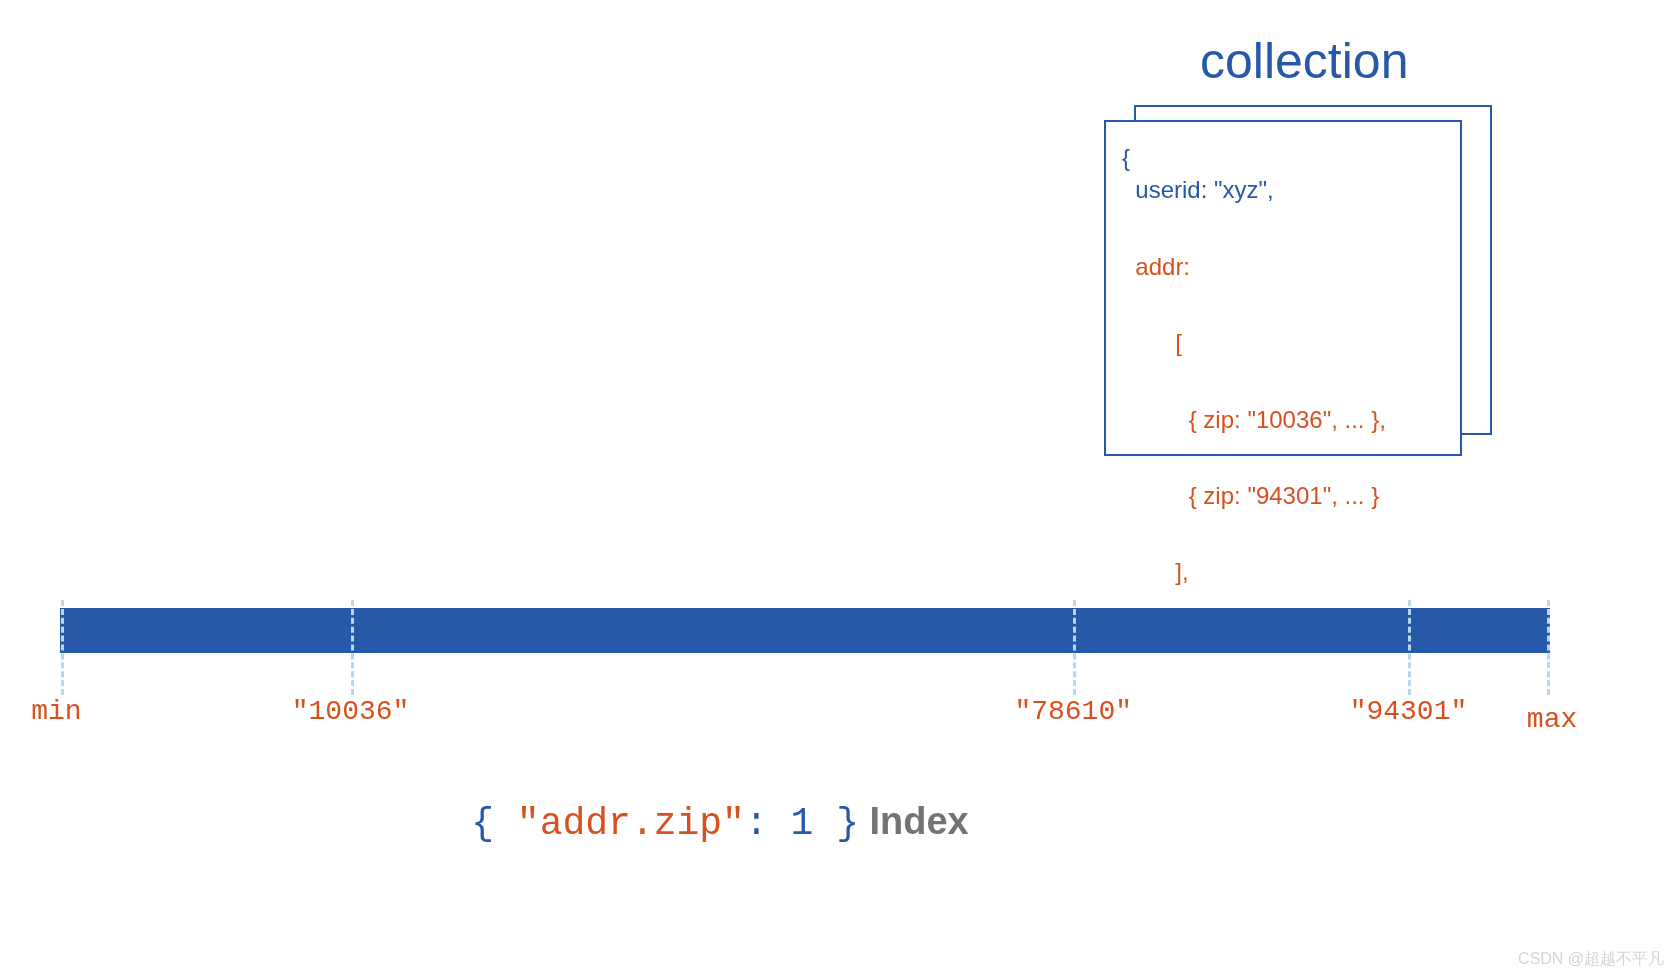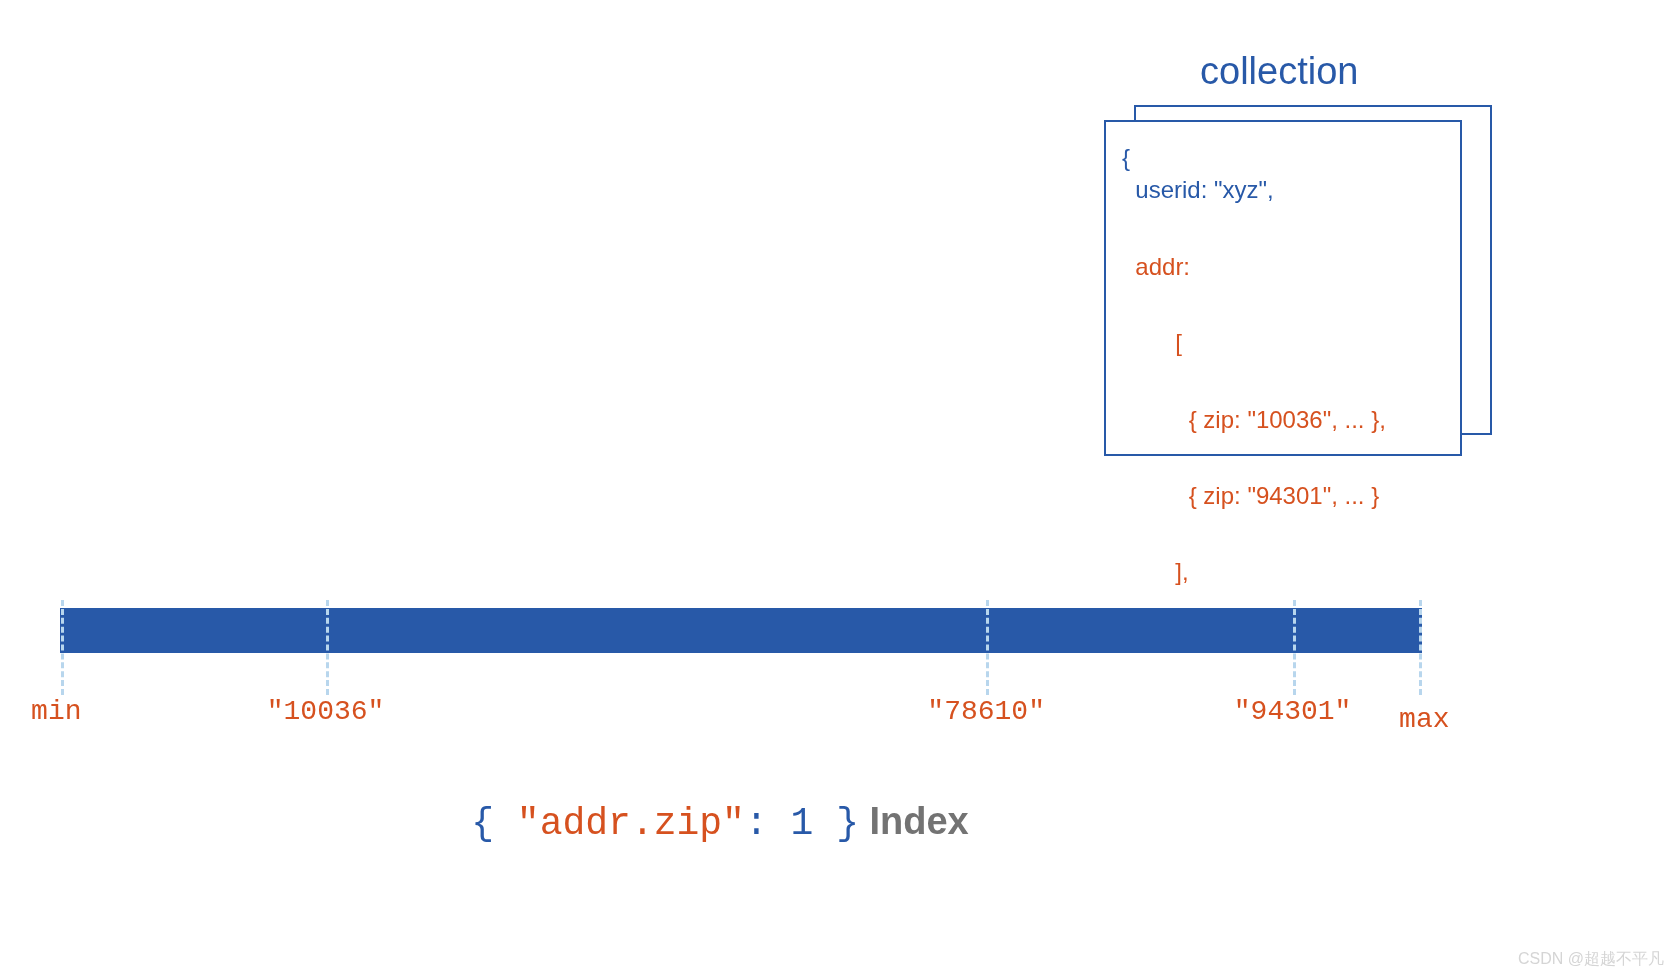--- a/index.html
+++ b/index.html
@@ -9,23 +9,23 @@
     }
     body {
       width: 1678px;
       height: 976px;
       background: #ffffff;
       font-family: "Helvetica Neue", Helvetica, Arial, sans-serif;
       position: relative;
     }
     .collection-title {
       position: absolute;
-      top: 50px;
+      top: 32px;
       left: 1200px;
-      font-size: 38px;
+      font-size: 50px;
       color: #2859a8;
       font-weight: 400;
     }
     .doc-box-back {
       position: absolute;
       top: 105px;
       left: 1134px;
       width: 358px;
       height: 330px;
       border: 2px solid #2859a8;
@@ -46,21 +46,21 @@
     .doc-line {
       white-space: pre;
     }
     .blue-text { color: #2859a8; }
     .orange-text { color: #d6511f; margin-top: 44px; }
     
     .index-bar-wrapper {
       position: absolute;
       top: 608px;
       left: 60px;
-      width: 1362px;
+      width: 1490px;
       height: 45px;
     }
     .index-bar {
       position: absolute;
       top: 0;
       left: 0;
       width: 100%;
       height: 45px;
       background: #2859a8;
     }

